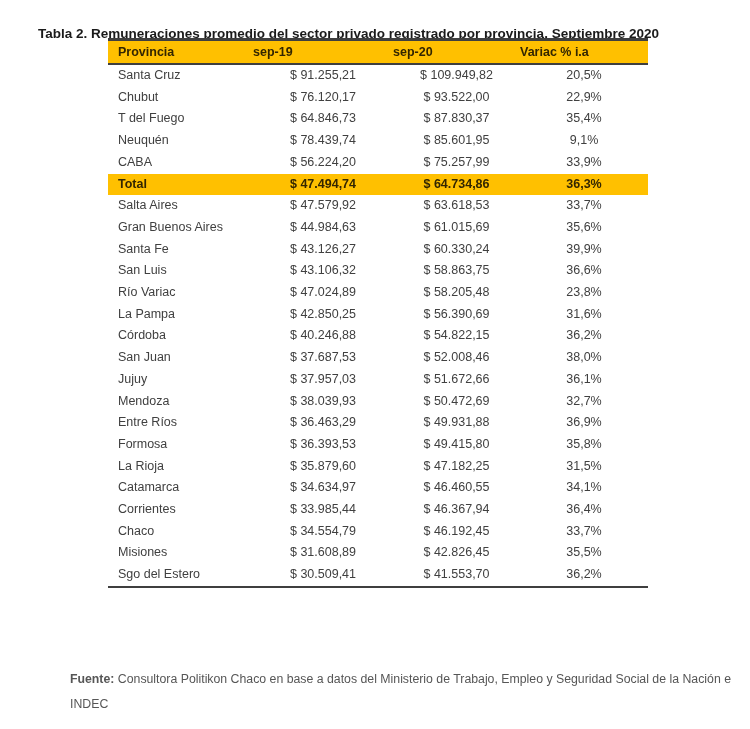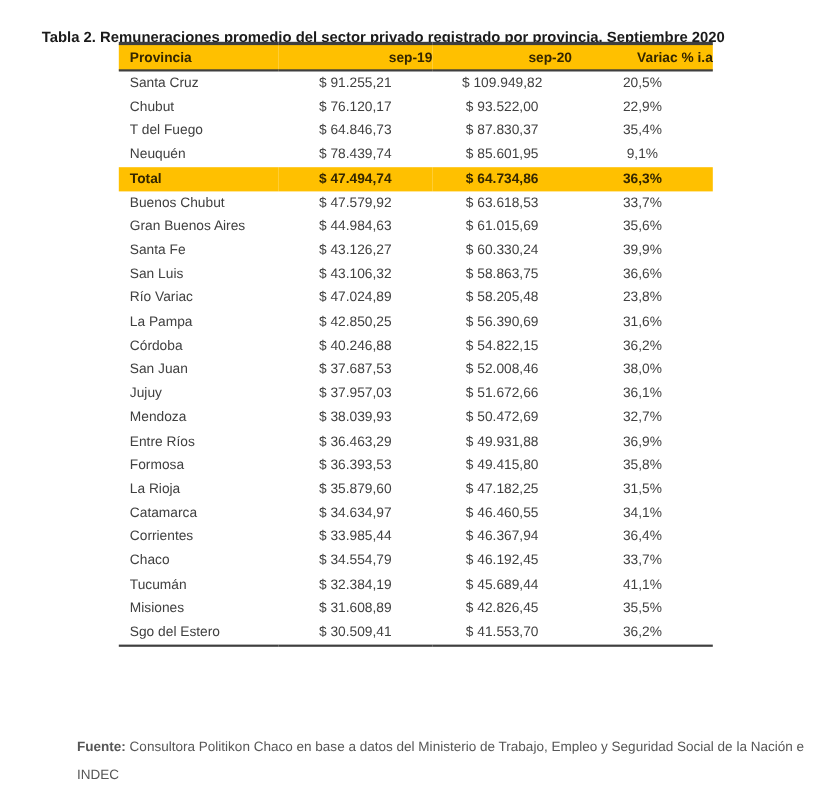--- a/index.html
+++ b/index.html
@@ -42,21 +42,21 @@
   }
   table.data-table thead th {
     background: var(--accent);
     border-top: 3px solid var(--border-dark);
     border-bottom: 2px solid var(--border-dark);
     font-size: 12.5px;
     font-weight: bold;
     color: var(--header-text);
     height: 22px;
     padding: 0;
-    text-align: right;
+    text-align: left;
     line-height: 22px;
   }
   table.data-table thead th.col-provincia {
     text-align: left;
     padding-left: 10px;
   }
   table.data-table tbody td {
     height: 21.7px;
     font-size: 12.5px;
     color: var(--body-text);
@@ -130,28 +130,34 @@
         <td>$ 64.846,73</td>
         <td>$ 87.830,37</td>
         <td>35,4%</td>
       </tr>
       <tr>
         <td>Neuquén</td>
         <td>$ 78.439,74</td>
         <td>$ 85.601,95</td>
         <td>9,1%</td>
       </tr>
+      <tr>
+        <td>CABA</td>
+        <td>$ 56.224,20</td>
+        <td>$ 75.257,99</td>
+        <td>33,9%</td>
+      </tr>
       <tr class="highlight">
         <td>Total</td>
         <td>$ 47.494,74</td>
         <td>$ 64.734,86</td>
         <td>36,3%</td>
       </tr>
       <tr>
-        <td>Buenos Chubut</td>
+        <td>Salta Aires</td>
         <td>$ 47.579,92</td>
         <td>$ 63.618,53</td>
         <td>33,7%</td>
       </tr>
       <tr>
         <td>Gran Buenos Aires</td>
         <td>$ 44.984,63</td>
         <td>$ 61.015,69</td>
         <td>35,6%</td>
       </tr>
@@ -233,26 +239,20 @@
         <td>$ 46.367,94</td>
         <td>36,4%</td>
       </tr>
       <tr>
         <td>Chaco</td>
         <td>$ 34.554,79</td>
         <td>$ 46.192,45</td>
         <td>33,7%</td>
       </tr>
       <tr>
-        <td>Tucumán</td>
-        <td>$ 32.384,19</td>
-        <td>$ 45.689,44</td>
-        <td>41,1%</td>
-      </tr>
-      <tr>
         <td>Misiones</td>
         <td>$ 31.608,89</td>
         <td>$ 42.826,45</td>
         <td>35,5%</td>
       </tr>
       <tr>
         <td>Sgo del Estero</td>
         <td>$ 30.509,41</td>
         <td>$ 41.553,70</td>
         <td>36,2%</td>

